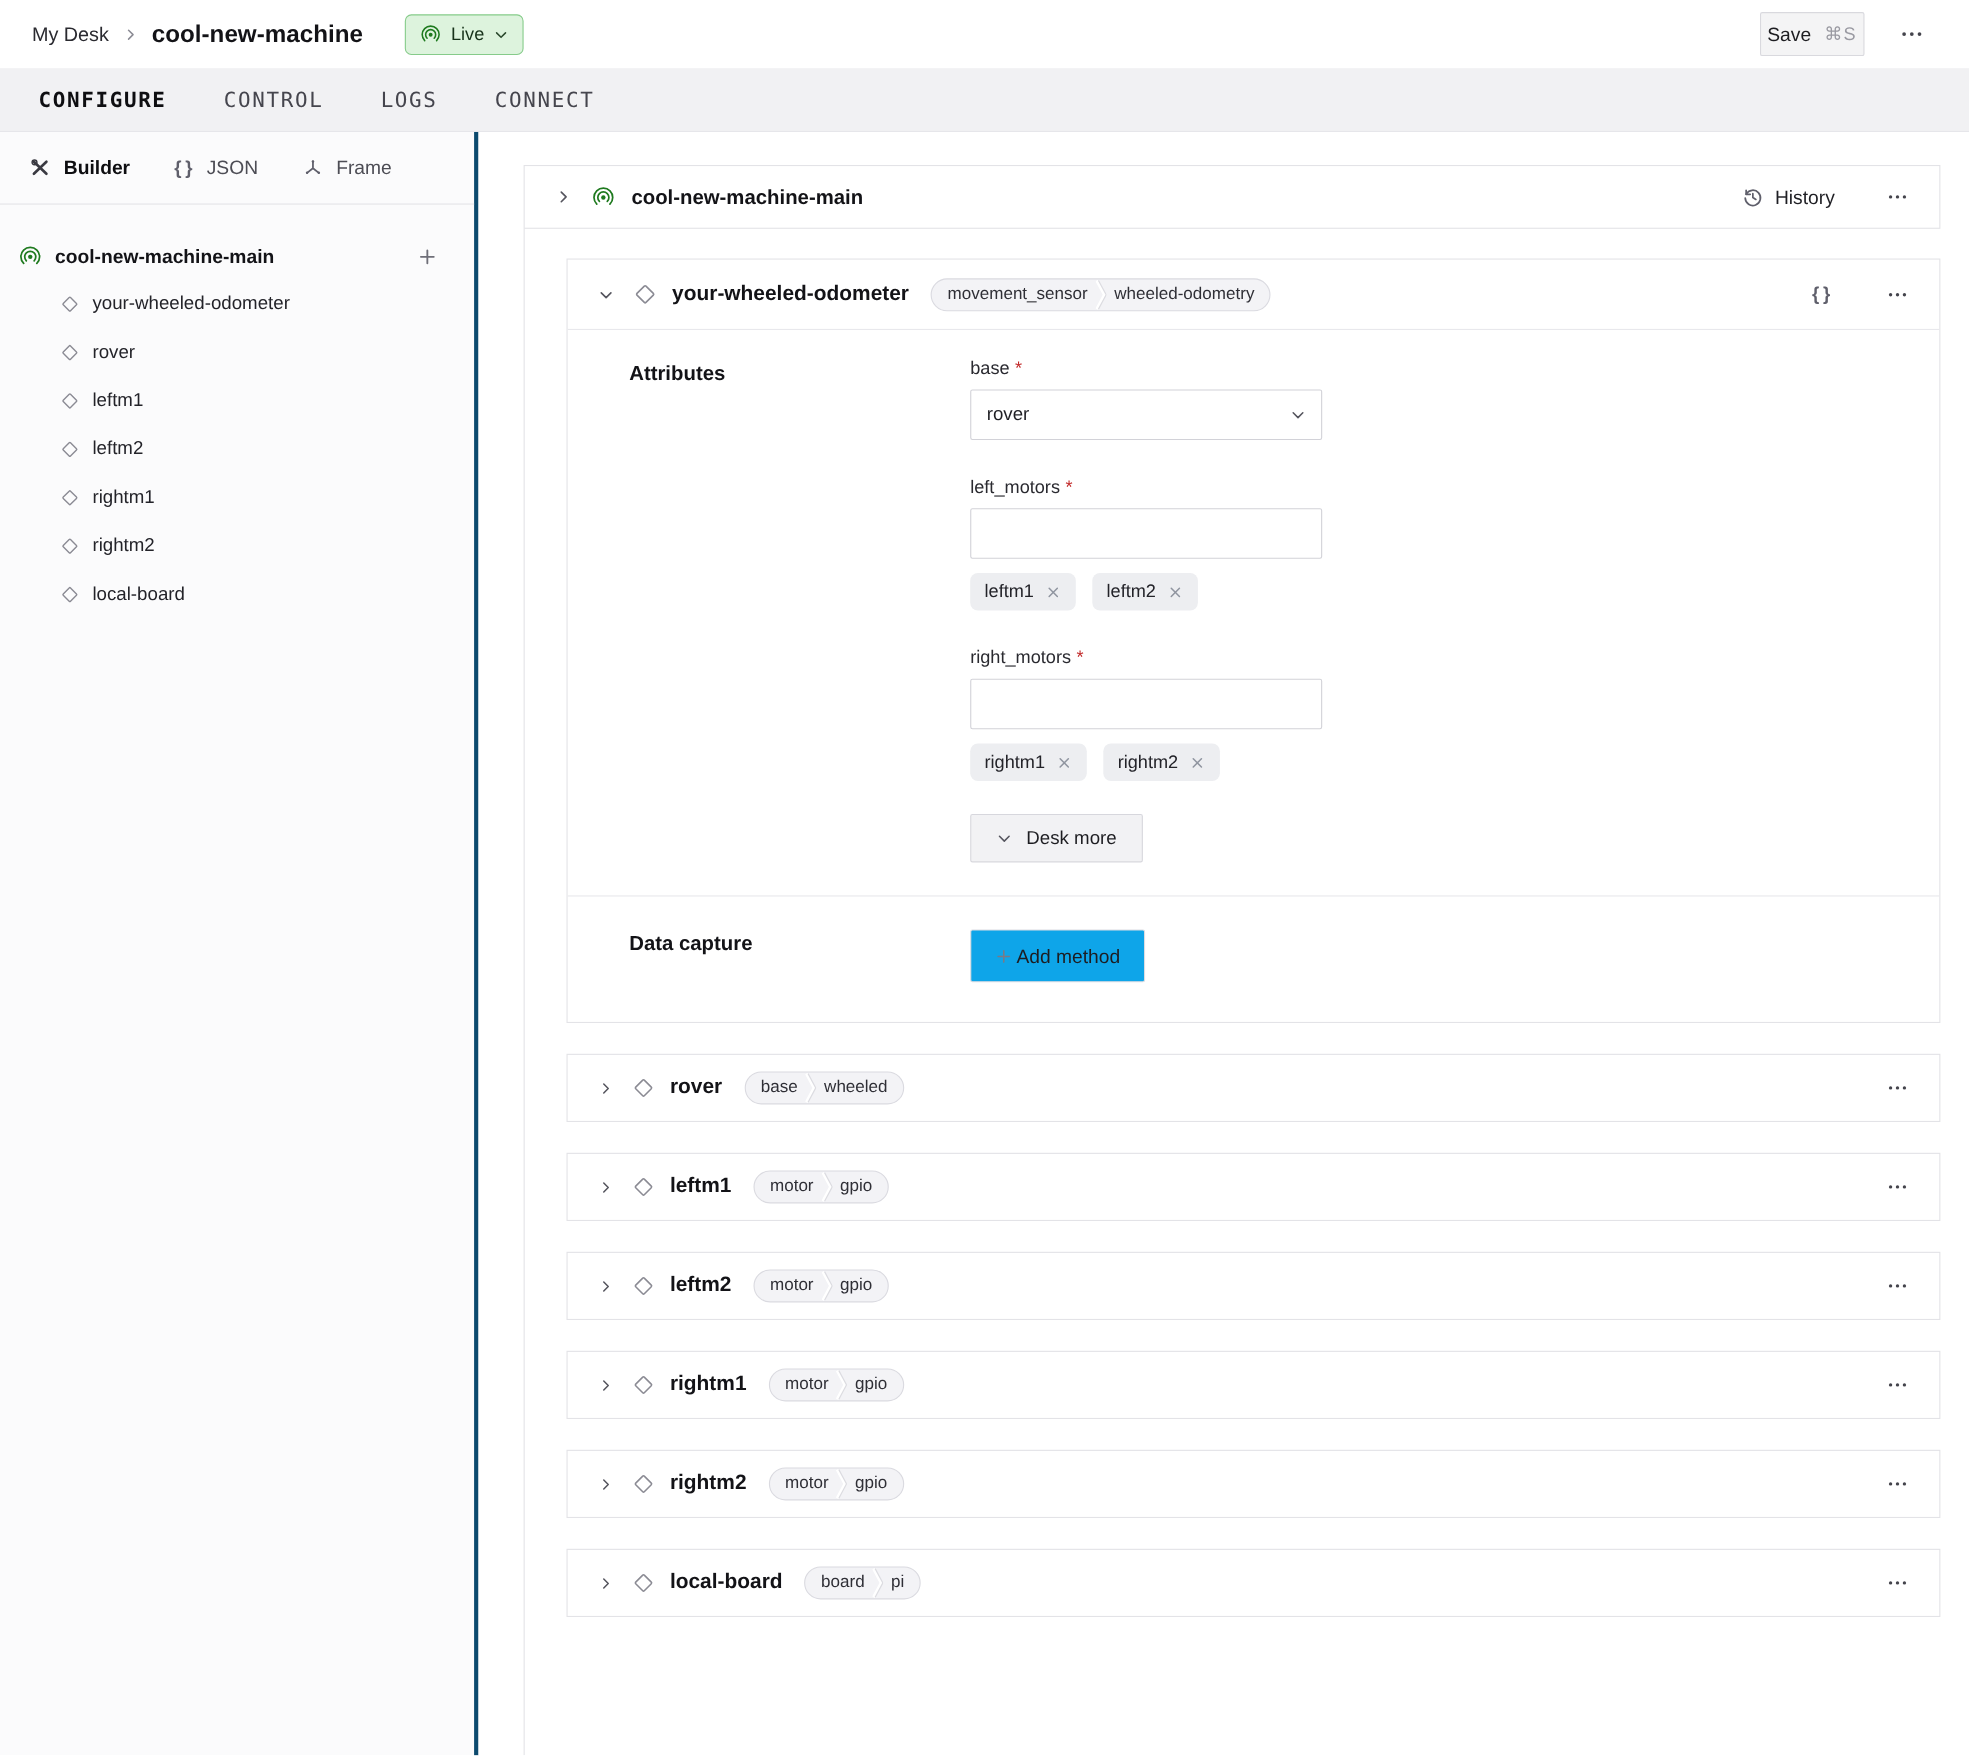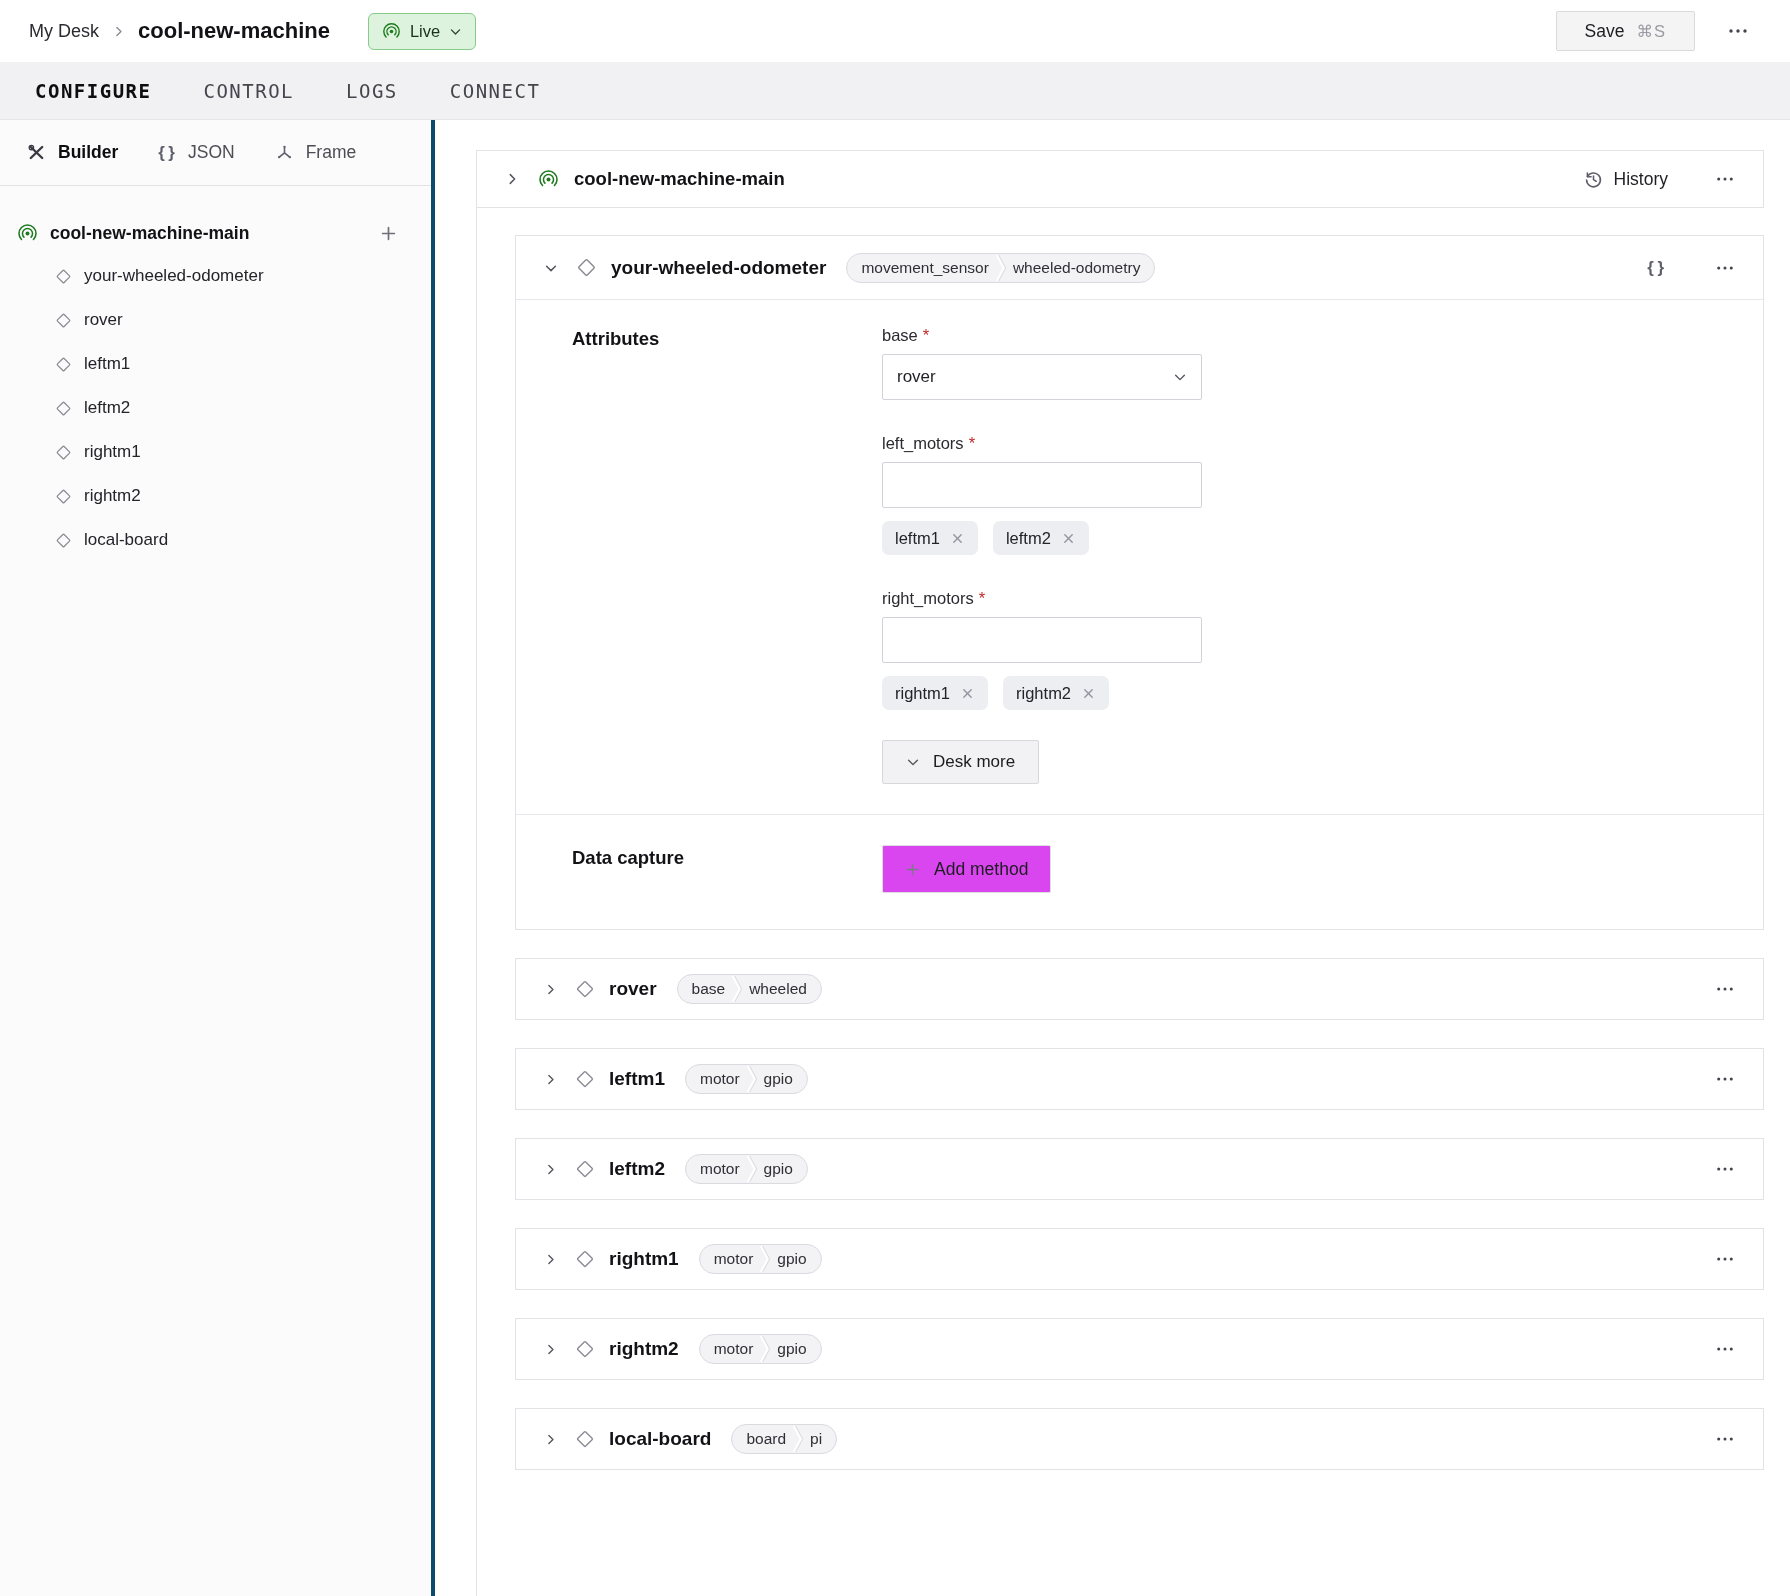--- a/index.html
+++ b/index.html
@@ -19,21 +19,21 @@
   .crumb-sep { display:flex; color:#8b8b94; }
   .crumb-current { font-size:22px; font-weight:700; color:#131317; }
   .live-badge {
     margin-left:38px; display:flex; align-items:center; gap:9px;
     background:#ddf3dd; border:1px solid #86cb8a; border-radius:6px;
     height:37px; padding:0 13px; cursor:pointer; font-family:inherit;
   }
   .live-label { font-size:16.5px; color:#17321a; }
   .topbar-spacer { flex:1; }
   .save-btn {
-    display:flex; align-items:center; gap:12px; height:40px; padding:0 28px;
+    display:flex; align-items:center; gap:12px; height:40px; padding:0 6px;
     background:#f4f4f5; border:1px solid #d9d9de; border-radius:2px;
     cursor:pointer; font-family:inherit;
   }
   .save-label { font-size:17.5px; color:#1d1d21; }
   .save-kbd { font-size:16.5px; color:#9a9aa2; letter-spacing:1px; }
   .dots-btn {
     margin-left:27px; background:none; border:none; cursor:pointer;
     display:flex; align-items:center; padding:6px;
   }
   
@@ -125,22 +125,22 @@
     background:#edeef1; border-radius:7px; }
   .chip-label { font-size:16.5px; color:#232329; }
   .chip-x { background:none; border:none; cursor:pointer; display:flex; padding:1px; }
   .show-more {
     margin-top:30px; height:44px; display:inline-flex; align-items:center; gap:13px;
     padding:0 23px; background:#f2f2f4; border:1px solid #d7d7dd; border-radius:2px;
     cursor:pointer; font-family:inherit; font-size:17px; color:#1d1d21;
   }
   .section.row-mid { padding:30px 26px; }
   .add-method {
-    height:48px; display:inline-flex; align-items:center; gap:14px; padding:0 22px;
-    background:#d946ef; border:1px solid #dcdce1; border-radius:2px;
+    height:48px; display:inline-flex; align-items:center; gap:4px; padding:0 22px;
+    background:#0ea5e9; border:1px solid #dcdce1; border-radius:2px;
     cursor:pointer; font-family:inherit; font-size:17.5px; color:#1d1d21;
   }
   
   .mini-card { height:62px; display:flex; align-items:center; padding:0 24px; gap:14px; flex-shrink:0; }
   .ico { display:flex; flex-shrink:0; }
   .green { color:#1f7a1f; }
   .dim { color:#55555e; }
   .diamond-c { color:#8b8b94; }
 </style>
 </head>

